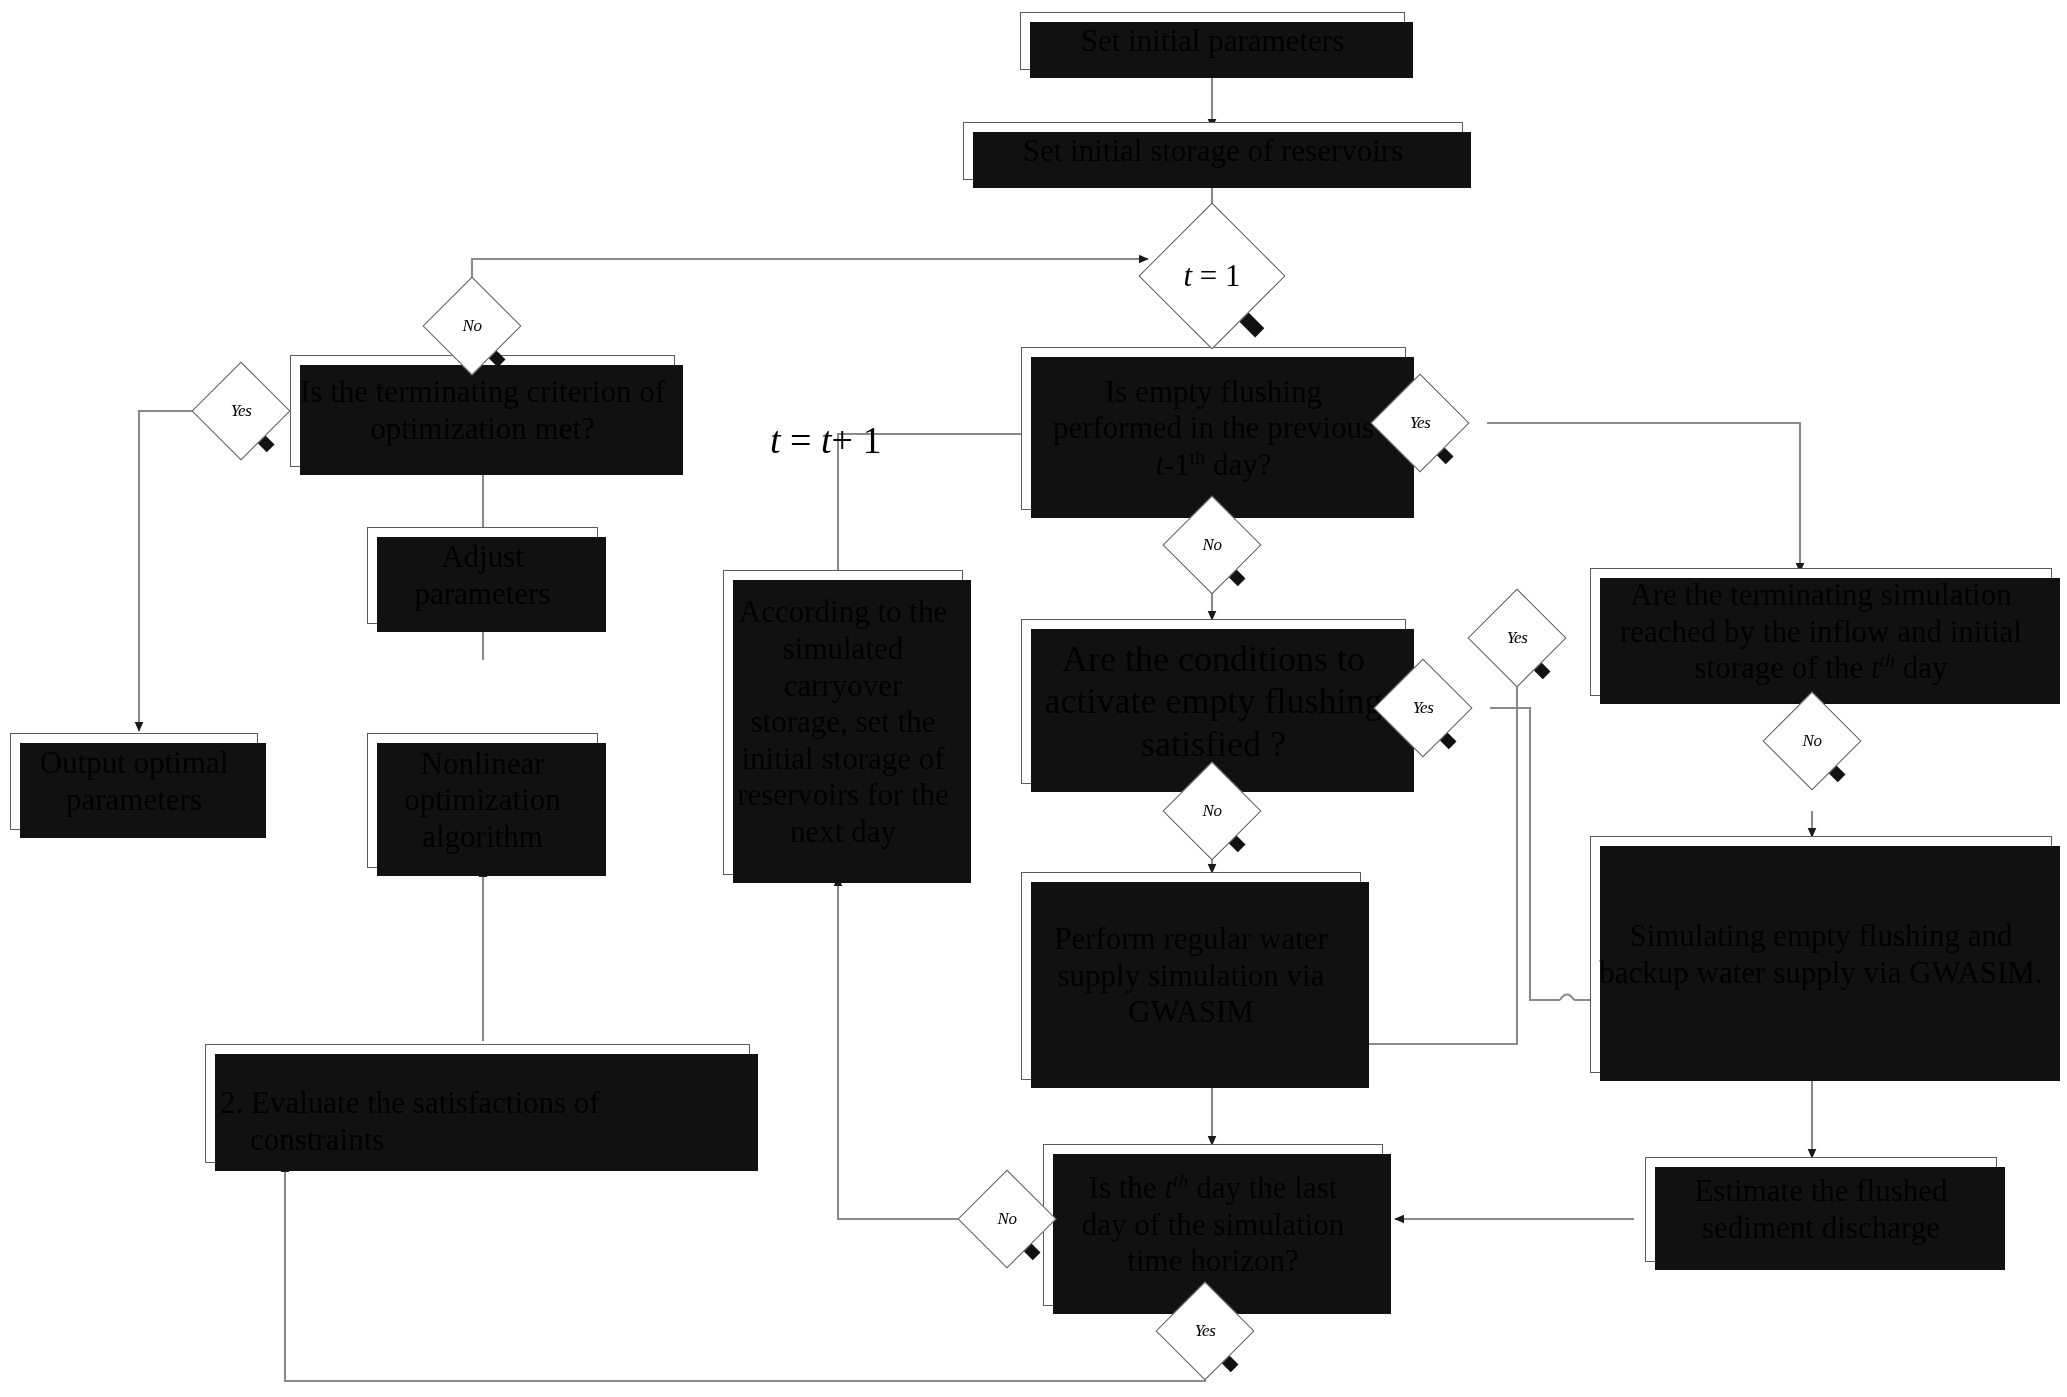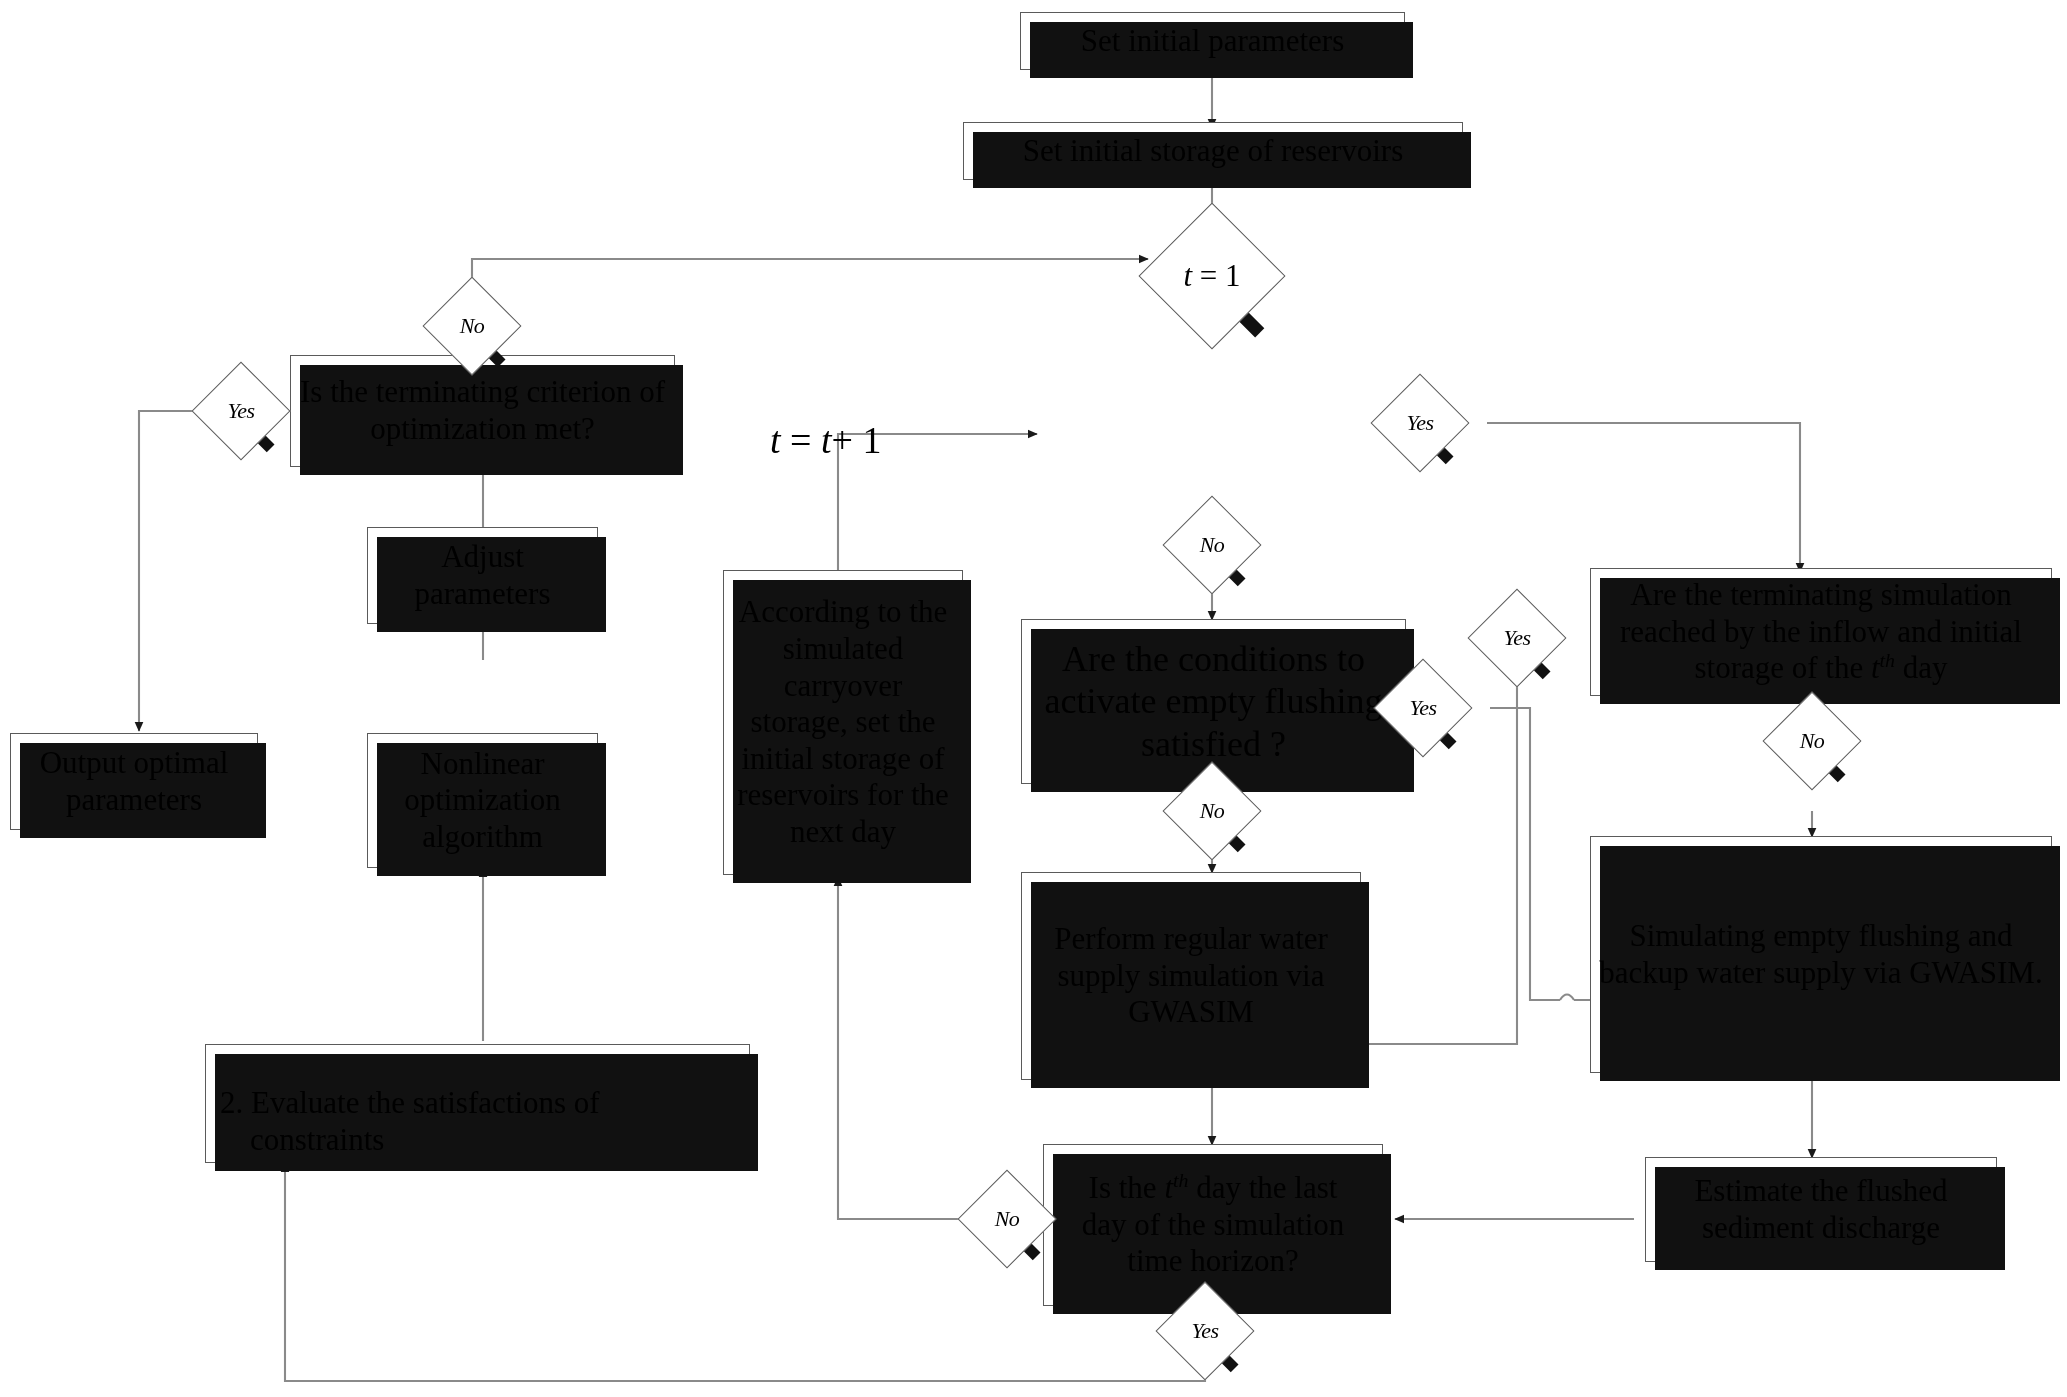--- a/index.html
+++ b/index.html
@@ -50,21 +50,21 @@
     width:46px;height:11px;
     background:#111;
     transform:rotate(45deg);
     transform-origin:0 0;
     z-index:0;
   }
   .tag .lab{
     position:absolute;left:0;top:0;width:70px;height:70px;
     display:flex;align-items:center;justify-content:center;
     font-style:italic;
-    font-size:22px;
+    font-size:17px;
     z-index:2;
     letter-spacing:-0.5px;
   }
 
   
   .bigdia{position:absolute;width:104px;height:104px;z-index:4;}
   .bigdia .dia{
     position:absolute;left:0;top:0;width:104px;height:104px;
     background:#fff;border:1.5px solid #5a5a5a;
     transform:rotate(45deg);box-sizing:border-box;
@@ -178,20 +178,27 @@
       <br>
       <span>2. Evaluate the satisfactions of</span><br>
       <span style="padding-left:30px;display:inline-block;">constraints</span>
     </span>
   </div>
 
   <div class="node" style="left:723px;top:570px;width:240px;height:305px;font-size:31px;">
     <span class="txt">According to the simulated carryover storage, set the initial storage of reservoirs for the next day</span>
   </div>
 
+  <div class="node" style="left:1021px;top:347px;width:385px;height:163px;font-size:31px;">
+    <span class="txt">
+      <span>Is empty flushing</span><br>
+      <span>performed in the previous</span><br>
+      <i class="v">t</i><span>-1</span><sup class="th">th</sup><span> day?</span>
+    </span>
+  </div>
 
   <div class="node" style="left:1021px;top:619px;width:385px;height:165px;font-size:36px;">
     <span class="txt">Are the conditions to activate empty flushing satisfied ?</span>
   </div>
 
   <div class="node" style="left:1021px;top:872px;width:340px;height:208px;font-size:31px;">
     <span class="txt">Perform regular water supply simulation via GWASIM</span>
   </div>
 
   <div class="node" style="left:1590px;top:568px;width:462px;height:128px;font-size:31px;">

